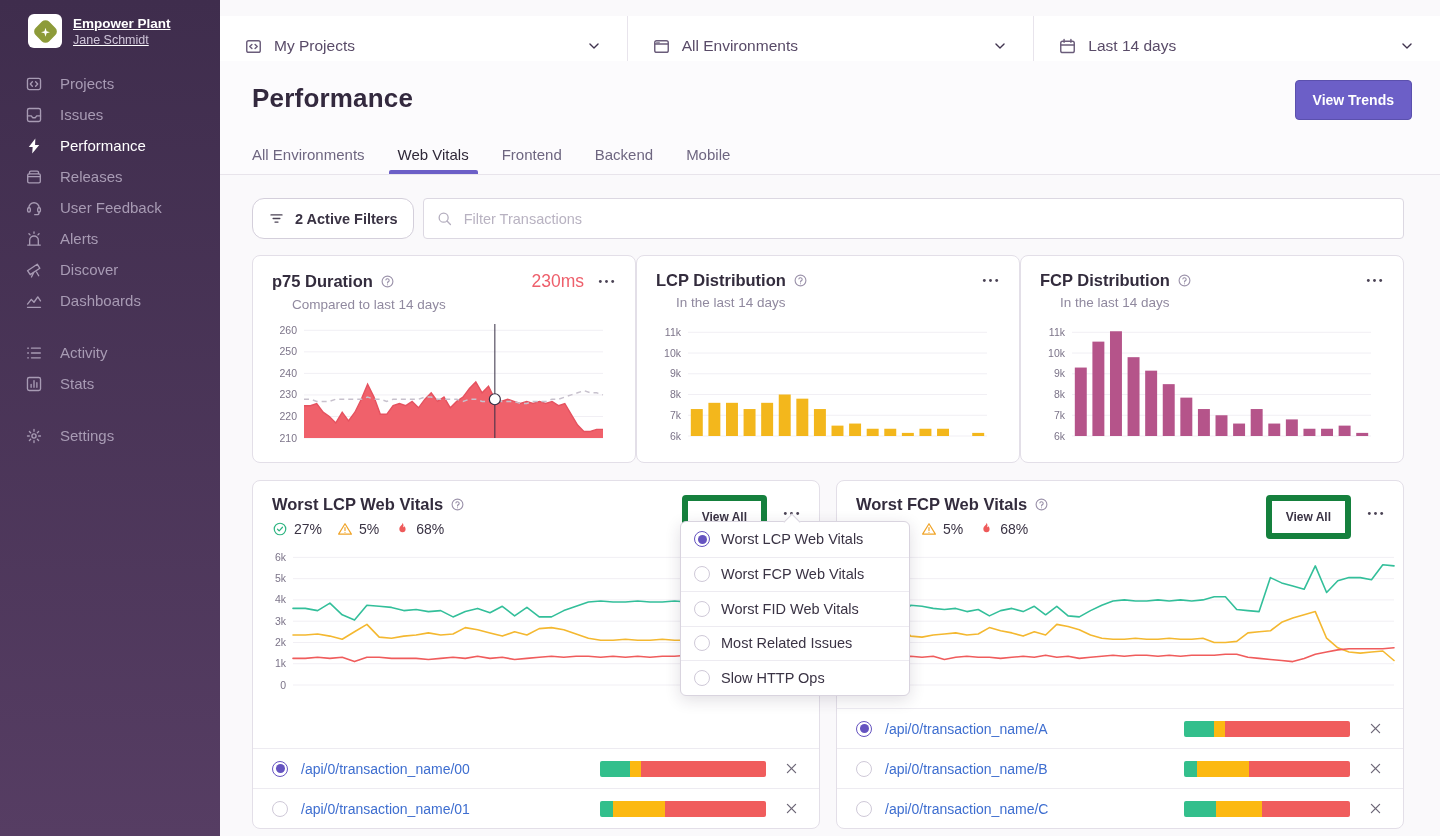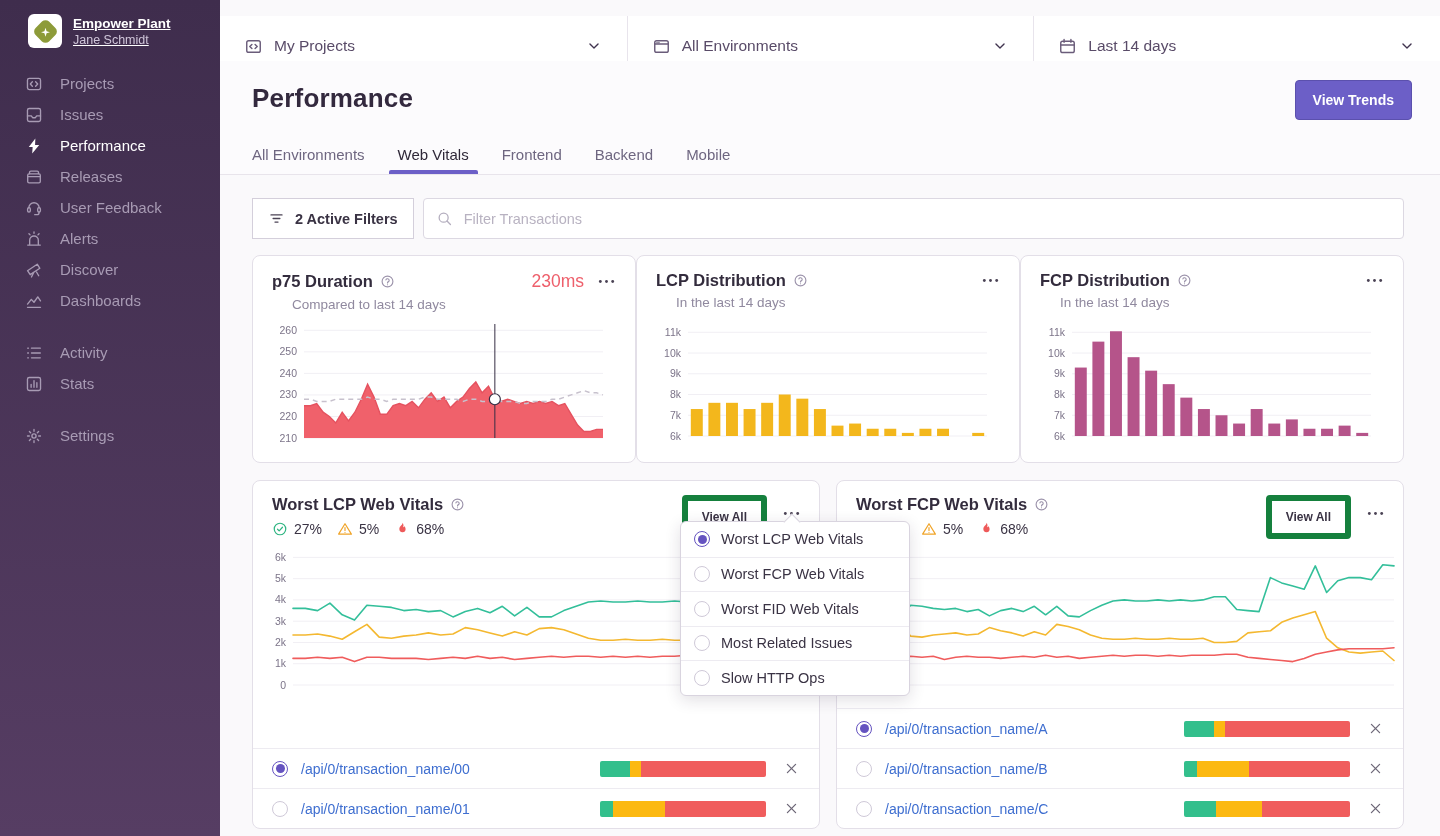--- a/index.html
+++ b/index.html
@@ -47,21 +47,21 @@
   .tab { padding-bottom:11px; font-size:15px; color:#6e6680; cursor:pointer; position:relative; }
   .tab.active { color:#2f2838; font-weight:500; }
   .tab.active::after { content:''; position:absolute; left:-9px; right:-9px; bottom:0; height:4px;
     background:#6c5fc7; border-radius:2px 2px 0 0; }
 
   
   .content { position:absolute; left:220px; top:175px; right:0; bottom:0;
     padding:23px 36px 0 32px; background:#faf9fb; }
   .filter-row { display:flex; gap:9px; height:41px; }
   .btn-filters { display:flex; align-items:center; gap:10px; background:#fff; border:1px solid #d4cfdb;
-    border-radius:0; padding:9px 15px; font-size:14.5px; font-weight:bold; color:#3a3344;
+    border-radius:12px; padding:9px 15px; font-size:14.5px; font-weight:bold; color:#3a3344;
     cursor:pointer; font-family:inherit; }
   .btn-filters .icn { width:17px; height:17px; color:#4b4355; }
   .search-box { flex:1; position:relative; background:#fff; border:1px solid #dcd8e2; border-radius:4px; }
   .search-box .icn { position:absolute; left:12px; top:11px; width:17px; height:17px; color:#b3adbe; }
   .search-input { width:100%; height:100%; border:none; outline:none; background:transparent;
     padding-left:40px; font-size:14.5px; color:#3a3344; font-family:inherit; }
   ::placeholder { color:#b8b2c1; opacity:1; }
 
   .row1 { display:grid; grid-template-columns:1fr 1fr 1fr; margin-top:16px; }
   .card { background:#fff; border:1px solid #e3dfe8; border-radius:8px; }

